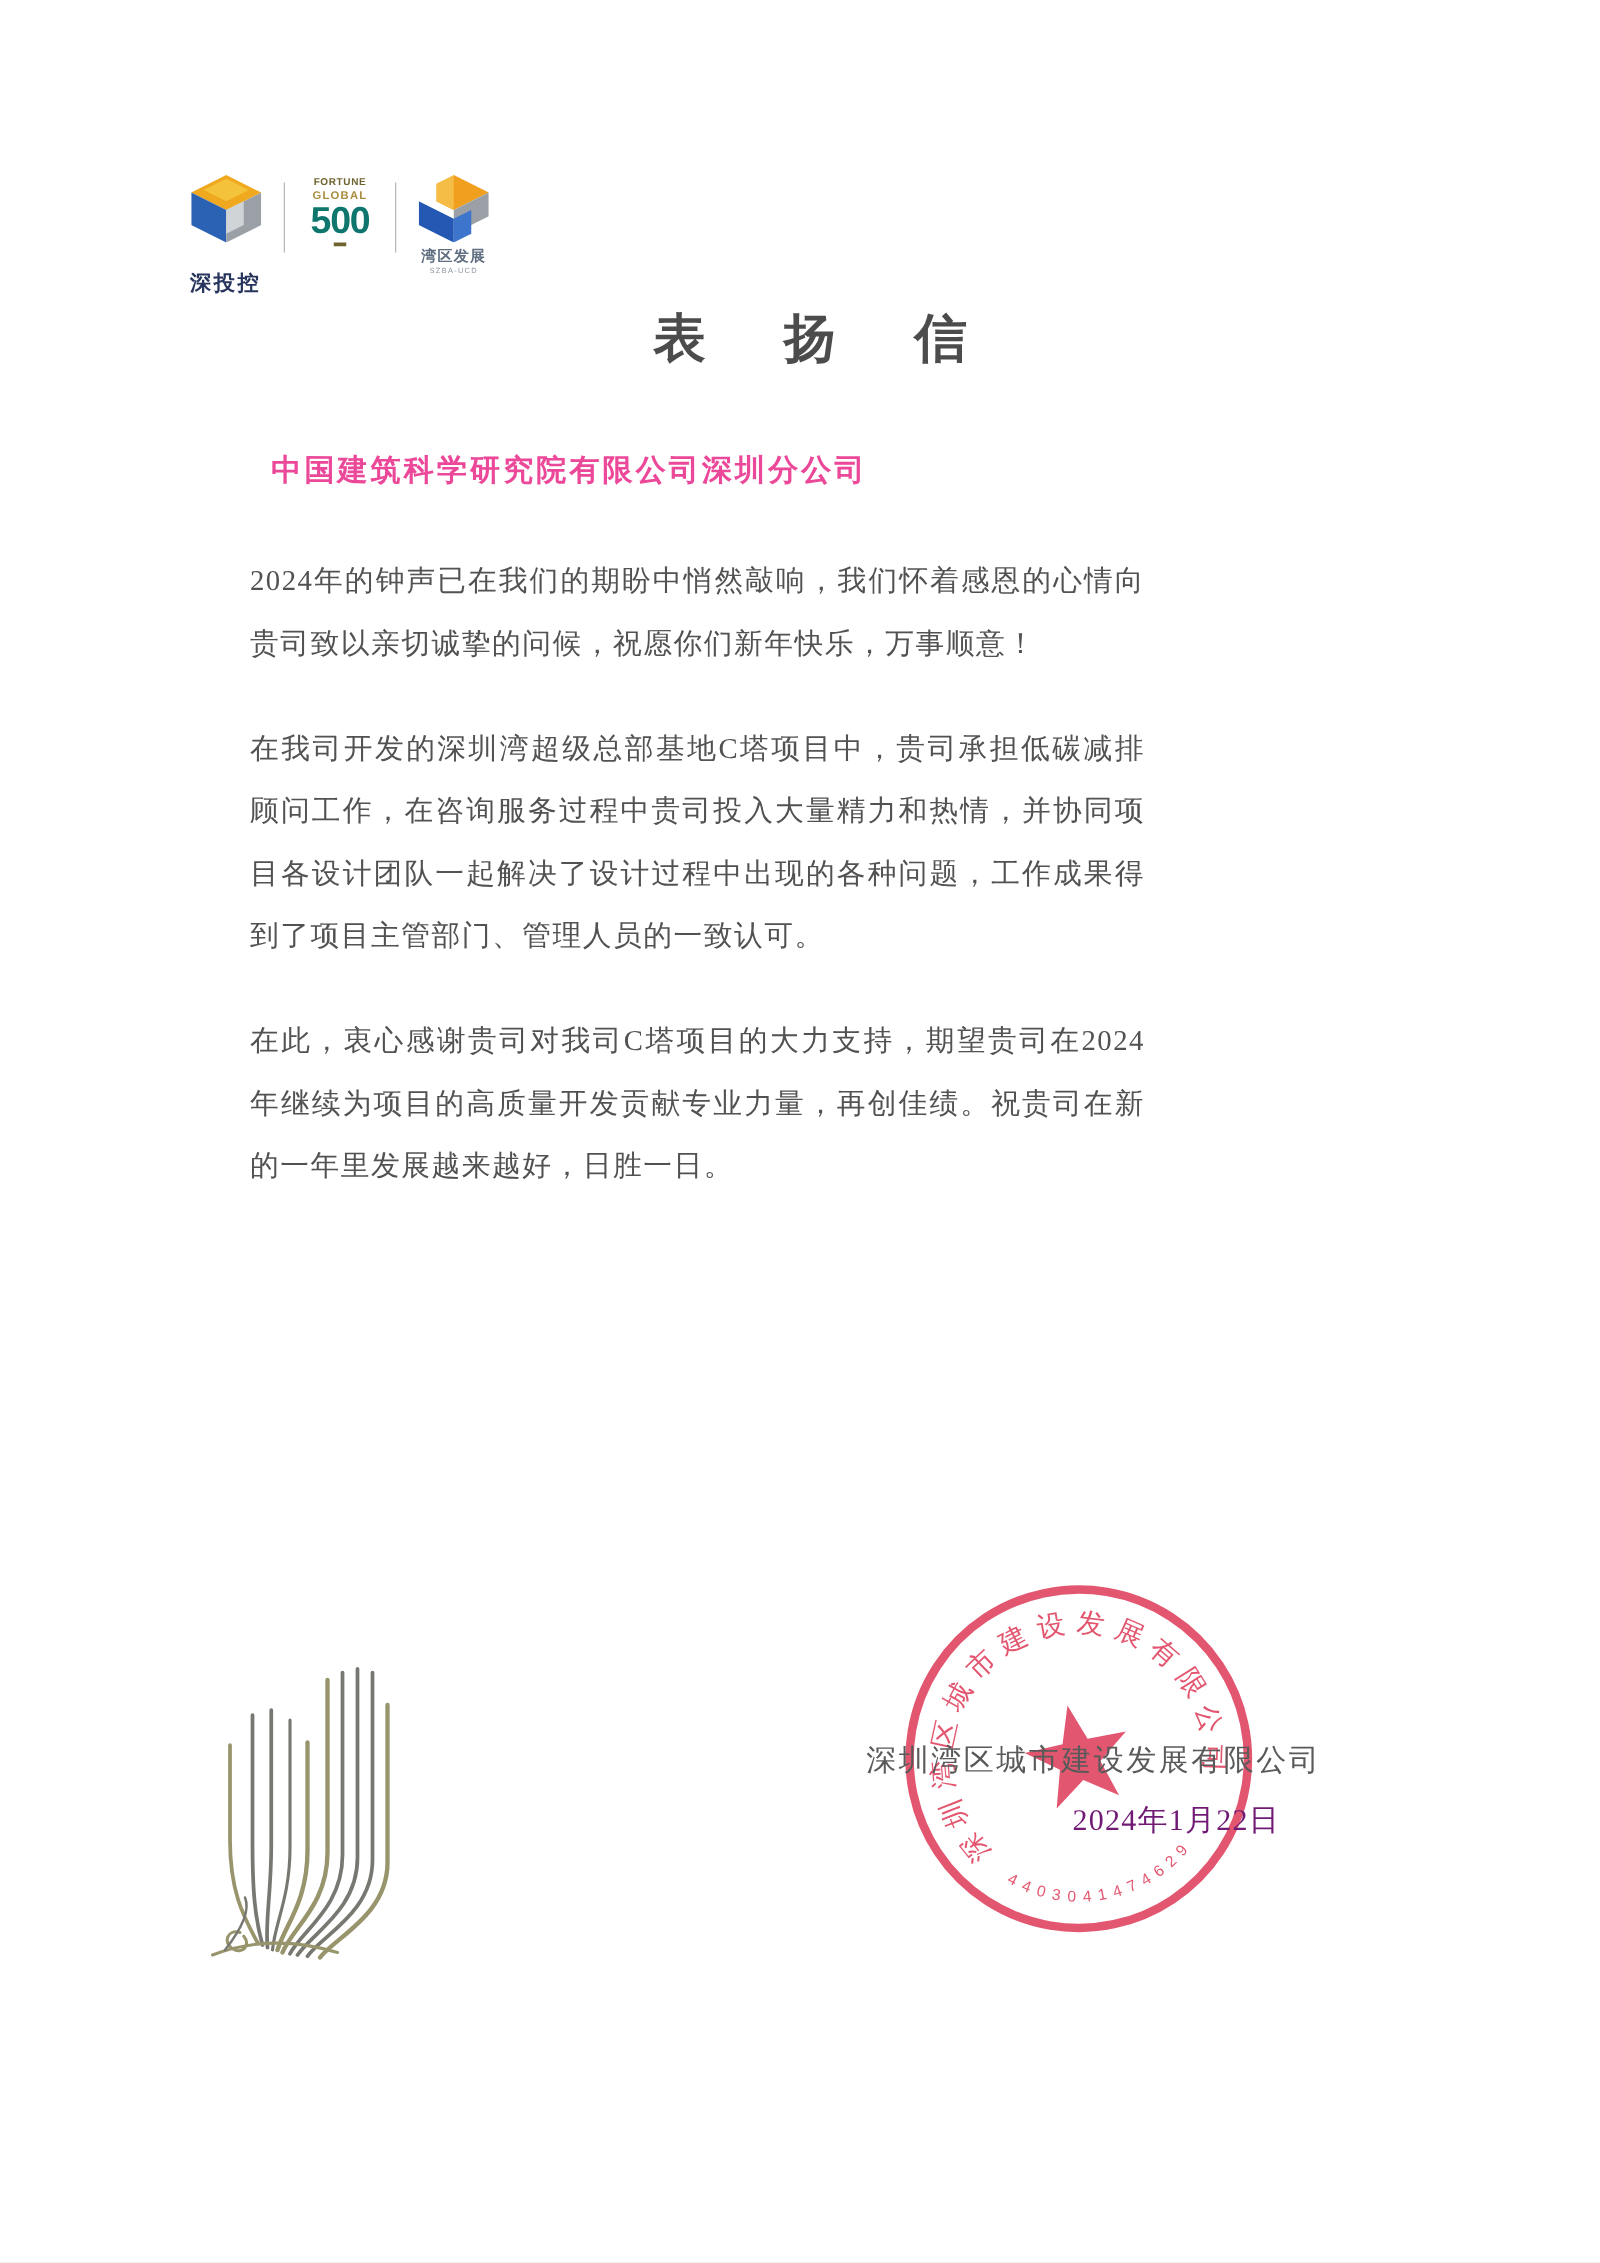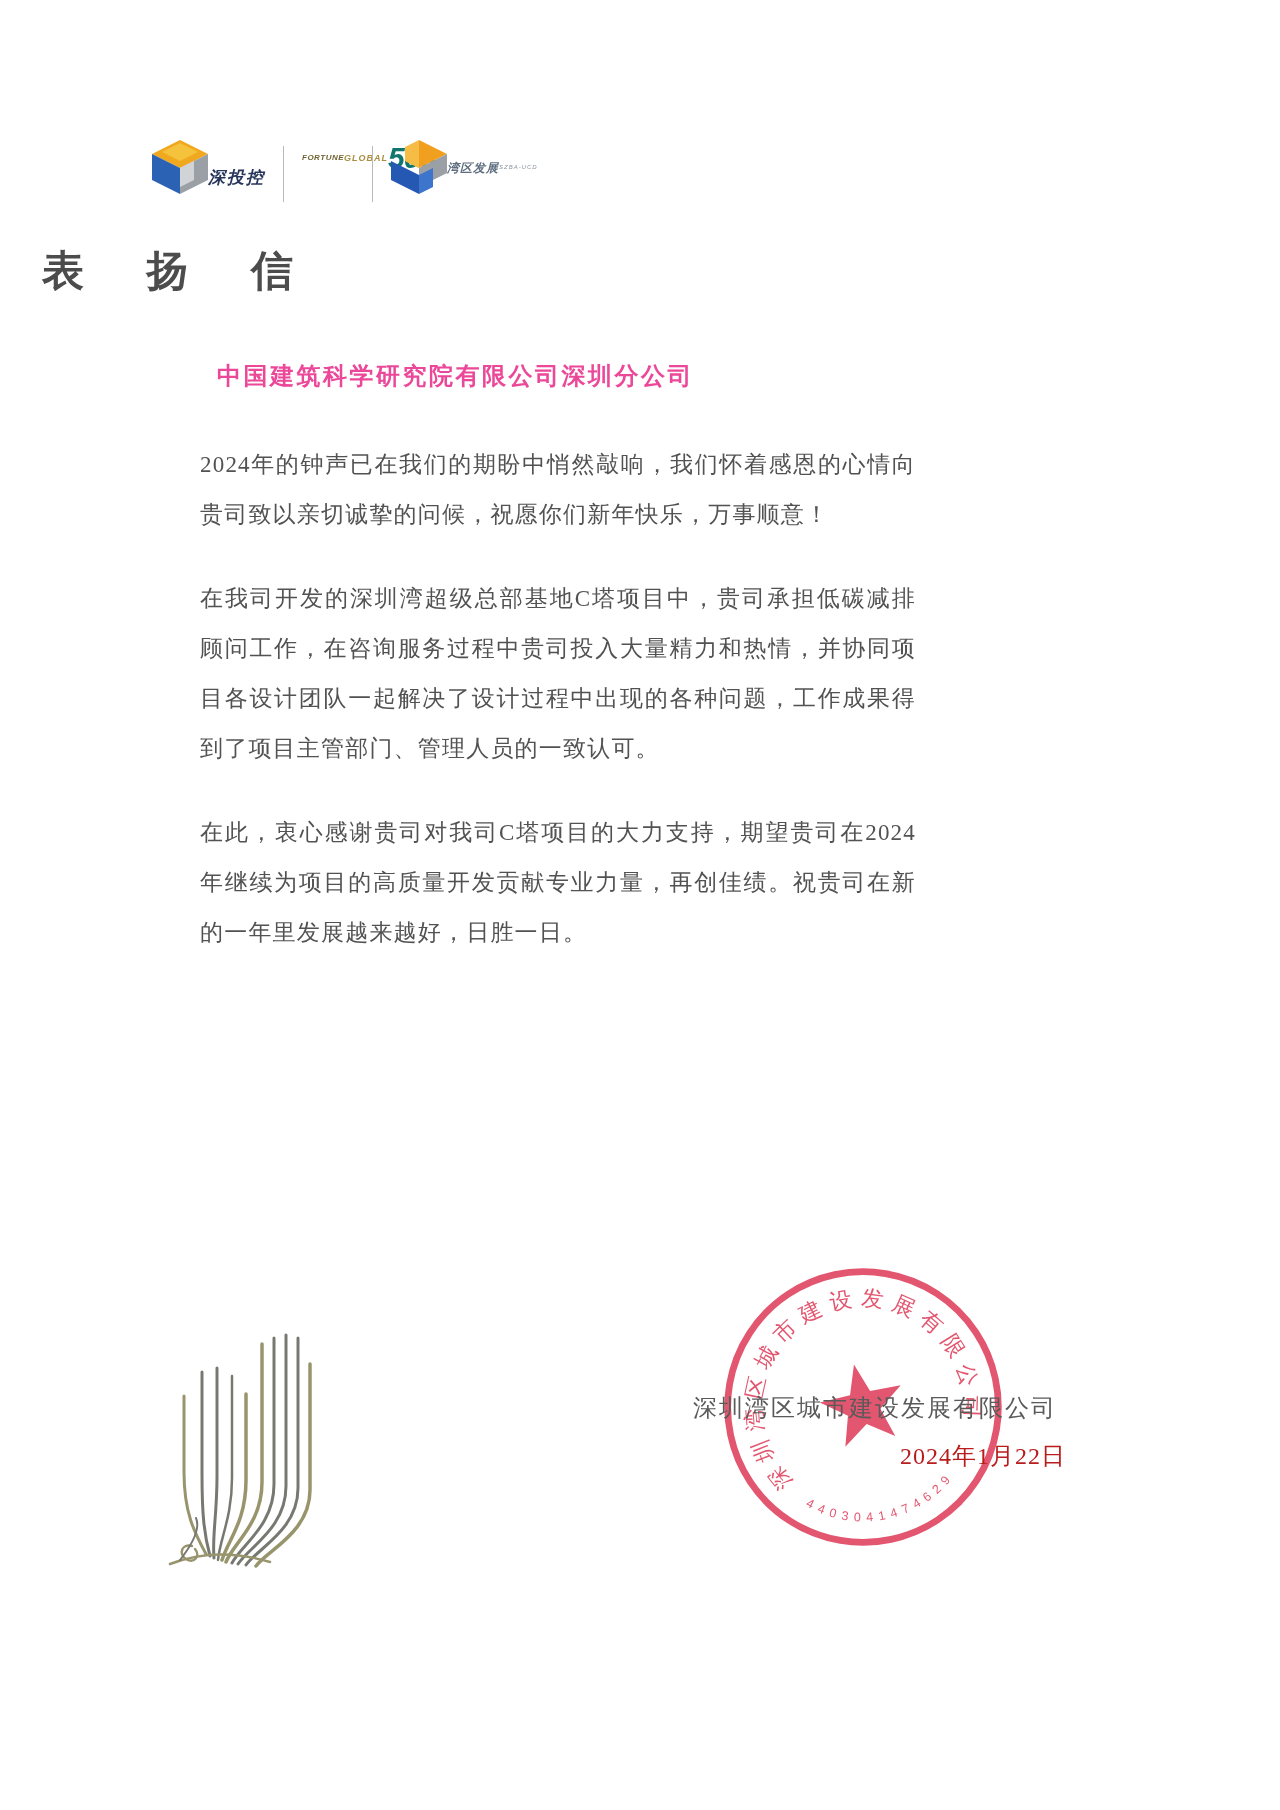--- a/index.html
+++ b/index.html
@@ -3,51 +3,51 @@
 <meta charset="utf-8">
 <style>
   html,body{margin:0;padding:0;background:#e9e9e9;}
   .page{
     position:relative;width:1280px;height:1810px;margin:0 auto;
     background:#ffffff;overflow:hidden;
     font-family:"Liberation Serif", serif;color:#4f4f4f;
   }
   
   .logos{position:absolute;left:152px;top:140px;display:flex;align-items:flex-start;gap:18px;}
-  .logo{display:flex;flex-direction:row;align-items:center;font-style:italic;}
+  .logo{display:flex;flex-direction:column;align-items:center;}
   .logo-divider{width:1px;height:56px;background:#b9b9b9;margin-top:6px;}
   .szih-label{margin-top:21px;font-family:"Liberation Sans",sans-serif;font-weight:bold;
     font-size:17px;letter-spacing:2px;color:#27355c;}
   .fortune{width:52px;align-items:center;line-height:1;margin-top:2px;
     font-family:"Liberation Sans",sans-serif;color:#a88e3e;text-align:center;}
   .fortune .f1{font-size:8px;font-weight:bold;color:#6f6330;letter-spacing:.5px;}
   .fortune .f2{font-size:9px;font-weight:bold;letter-spacing:1px;margin-top:2px;}
   .fortune .f3{font-size:30px;font-weight:bold;letter-spacing:-1px;margin-top:1px;color:#0f766e;}
   .fortune .f-bar{width:10px;height:3px;background:#6f6330;margin-top:2px;}
   .bay-label{margin-top:3px;font-family:"Liberation Sans",sans-serif;font-weight:bold;
     font-size:12px;letter-spacing:1px;color:#5e6e80;text-align:right;}
   .bay-sub{font-family:"Liberation Sans",sans-serif;font-size:6px;letter-spacing:1px;color:#8a94a0;}
   
   .title{
-    position:absolute;left:0;top:243px;width:1280px;margin:0;
+    position:absolute;left:0;top:243px;width:1280px;margin:0;text-align:center;
     font-size:42px;font-weight:600;color:#4c4c4c;letter-spacing:26px;padding-left:42px;
     box-sizing:border-box;
   }
   .addressee{
     position:absolute;left:217px;top:360px;width:760px;
     font-size:24px;font-weight:bold;color:#ec4899;letter-spacing:2.5px;
   }
   .letter-body{position:absolute;left:200px;top:440px;width:716px;}
   .letter-body p{
     margin:0 0 34px 0;font-size:23px;line-height:50px;letter-spacing:1.2px;
     text-align:justify;color:#525252;
   }
   
   .sig-company{position:absolute;left:693px;top:1392px;font-size:24px;color:#5a5a5a;letter-spacing:2px;}
-  .sig-date{position:absolute;left:900px;top:1440px;font-size:24px;color:#b91c1c;letter-spacing:1px;}
+  .sig-date{position:absolute;left:858px;top:1440px;font-size:24px;color:#701a75;letter-spacing:1px;}
   
   .seal{
     position:absolute;left:718px;top:1262px;width:290px;height:290px;
     transform:rotate(-12deg);mix-blend-mode:multiply;opacity:.88;
   }
   
   .tree{position:absolute;left:162px;top:1332px;width:158px;height:238px;opacity:.9;}
 </style>
 </head>
 <body>

